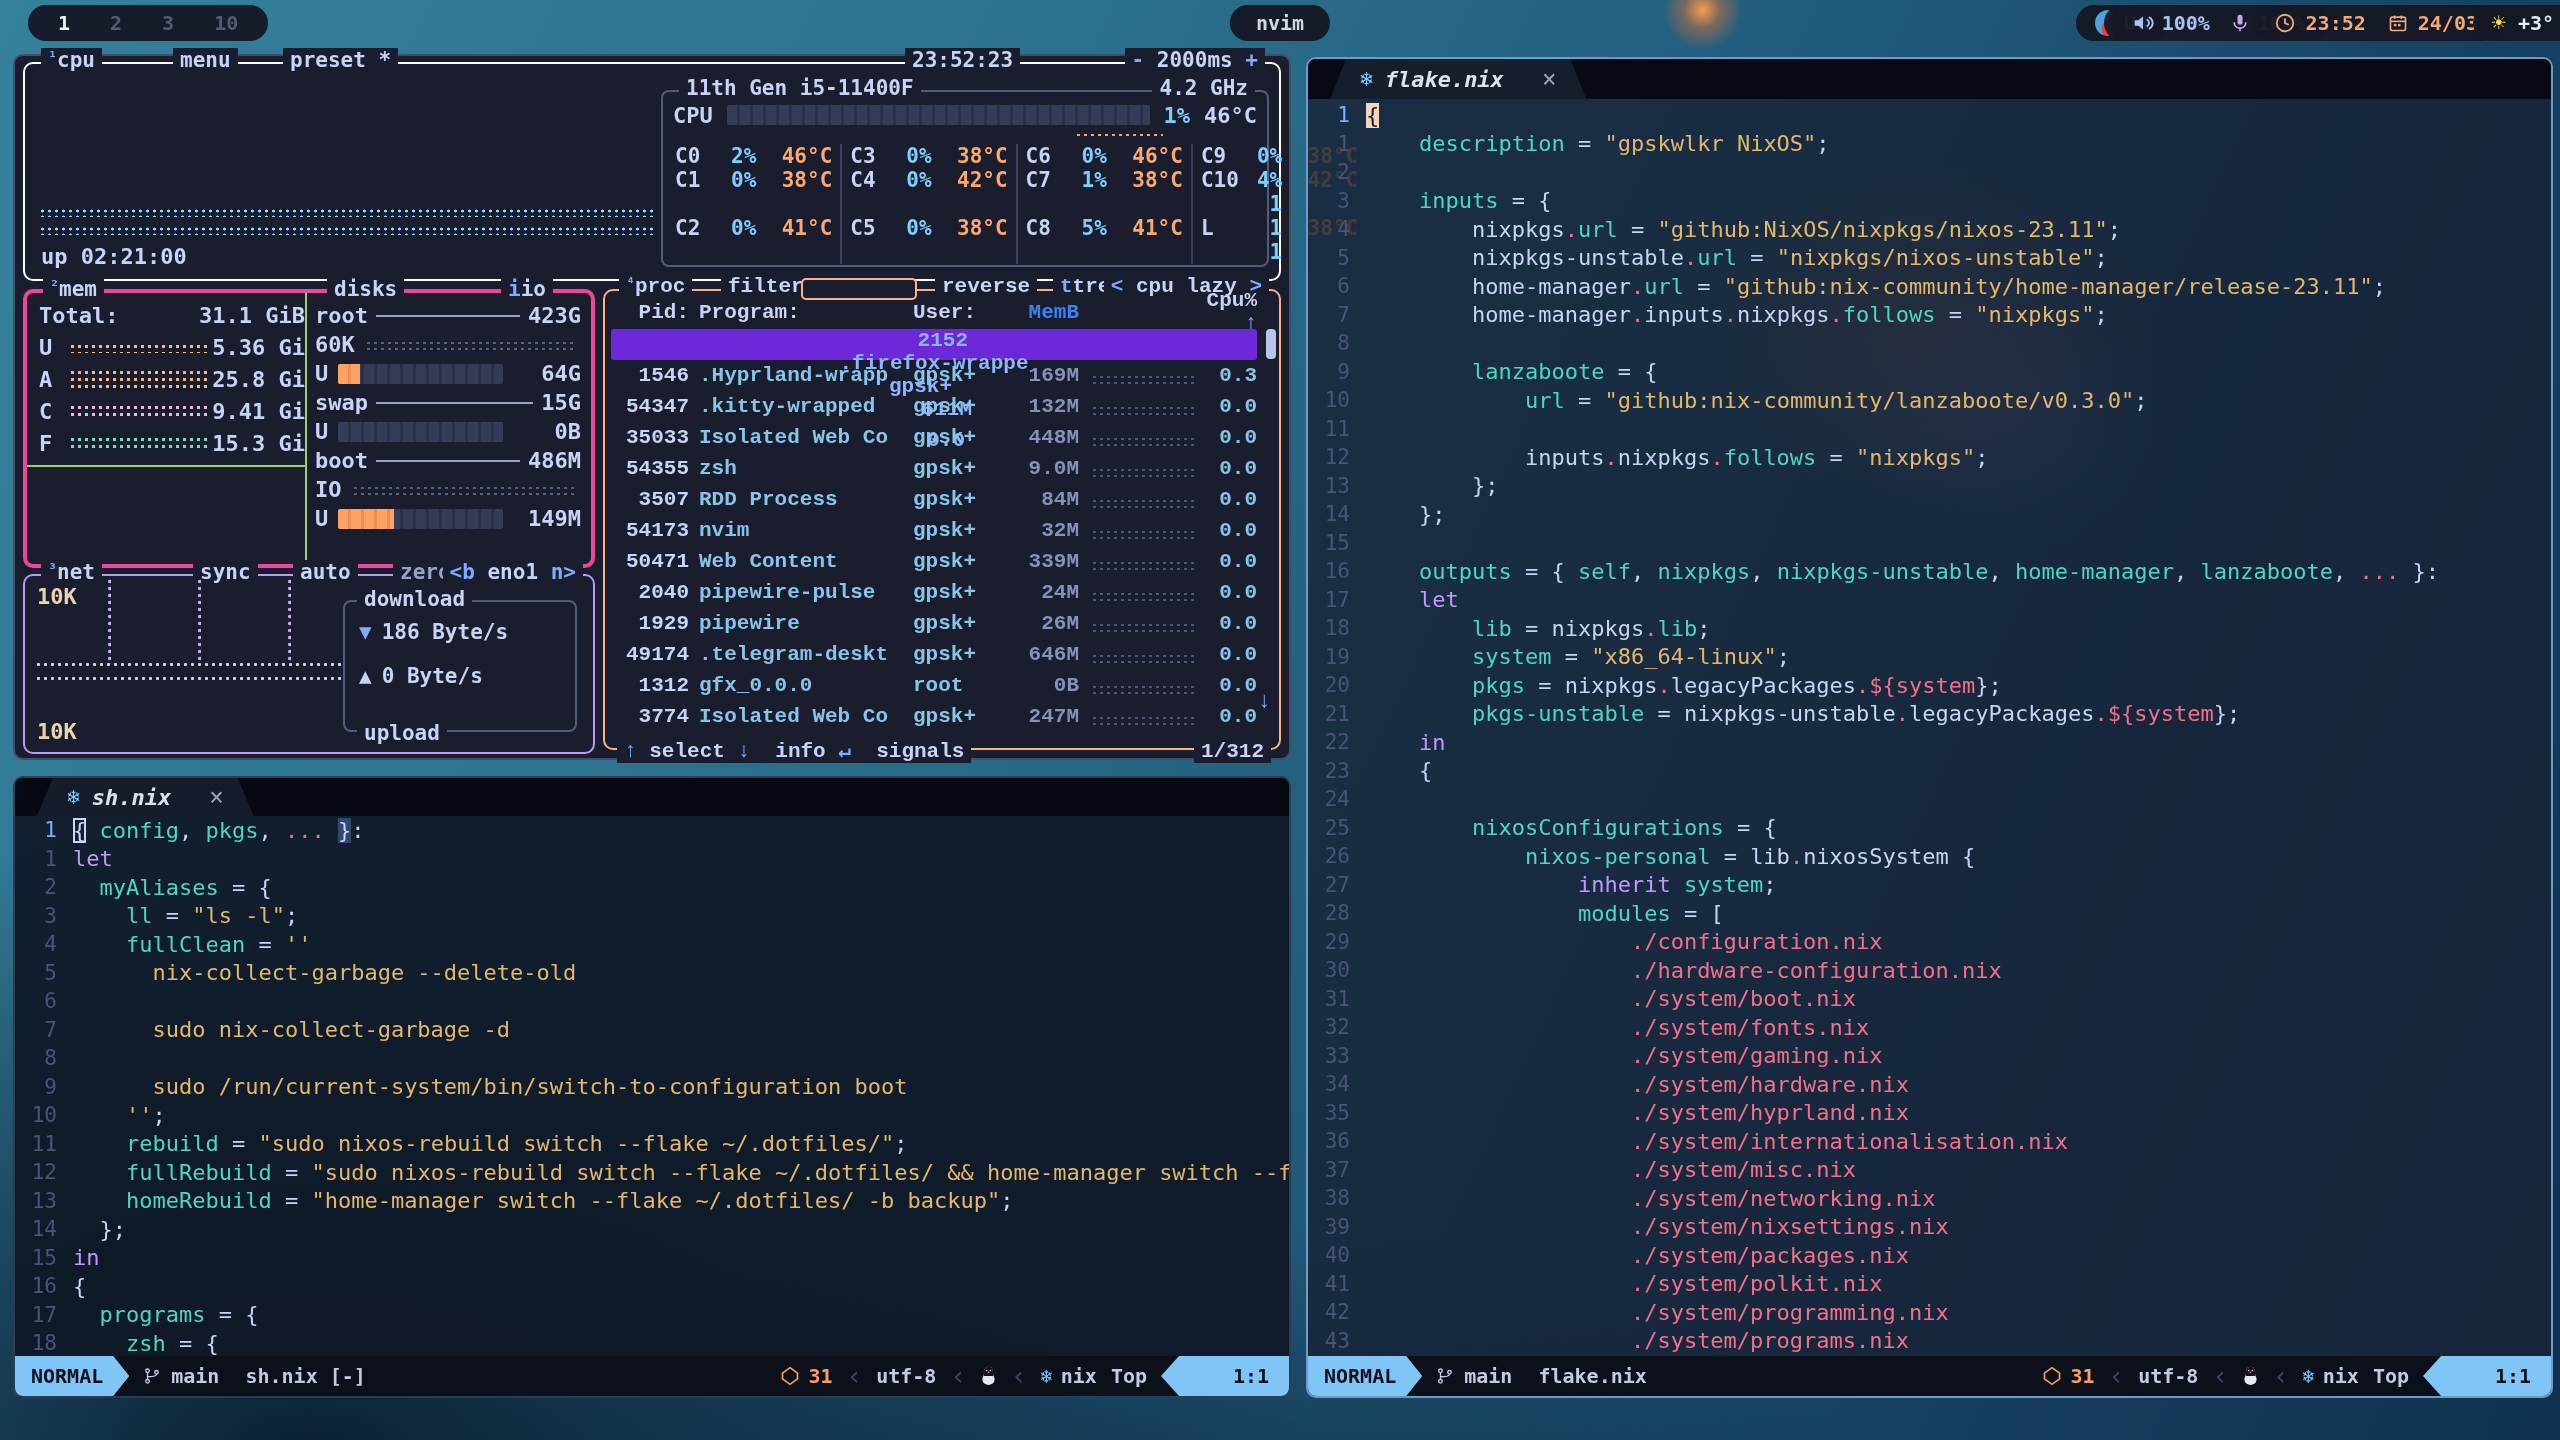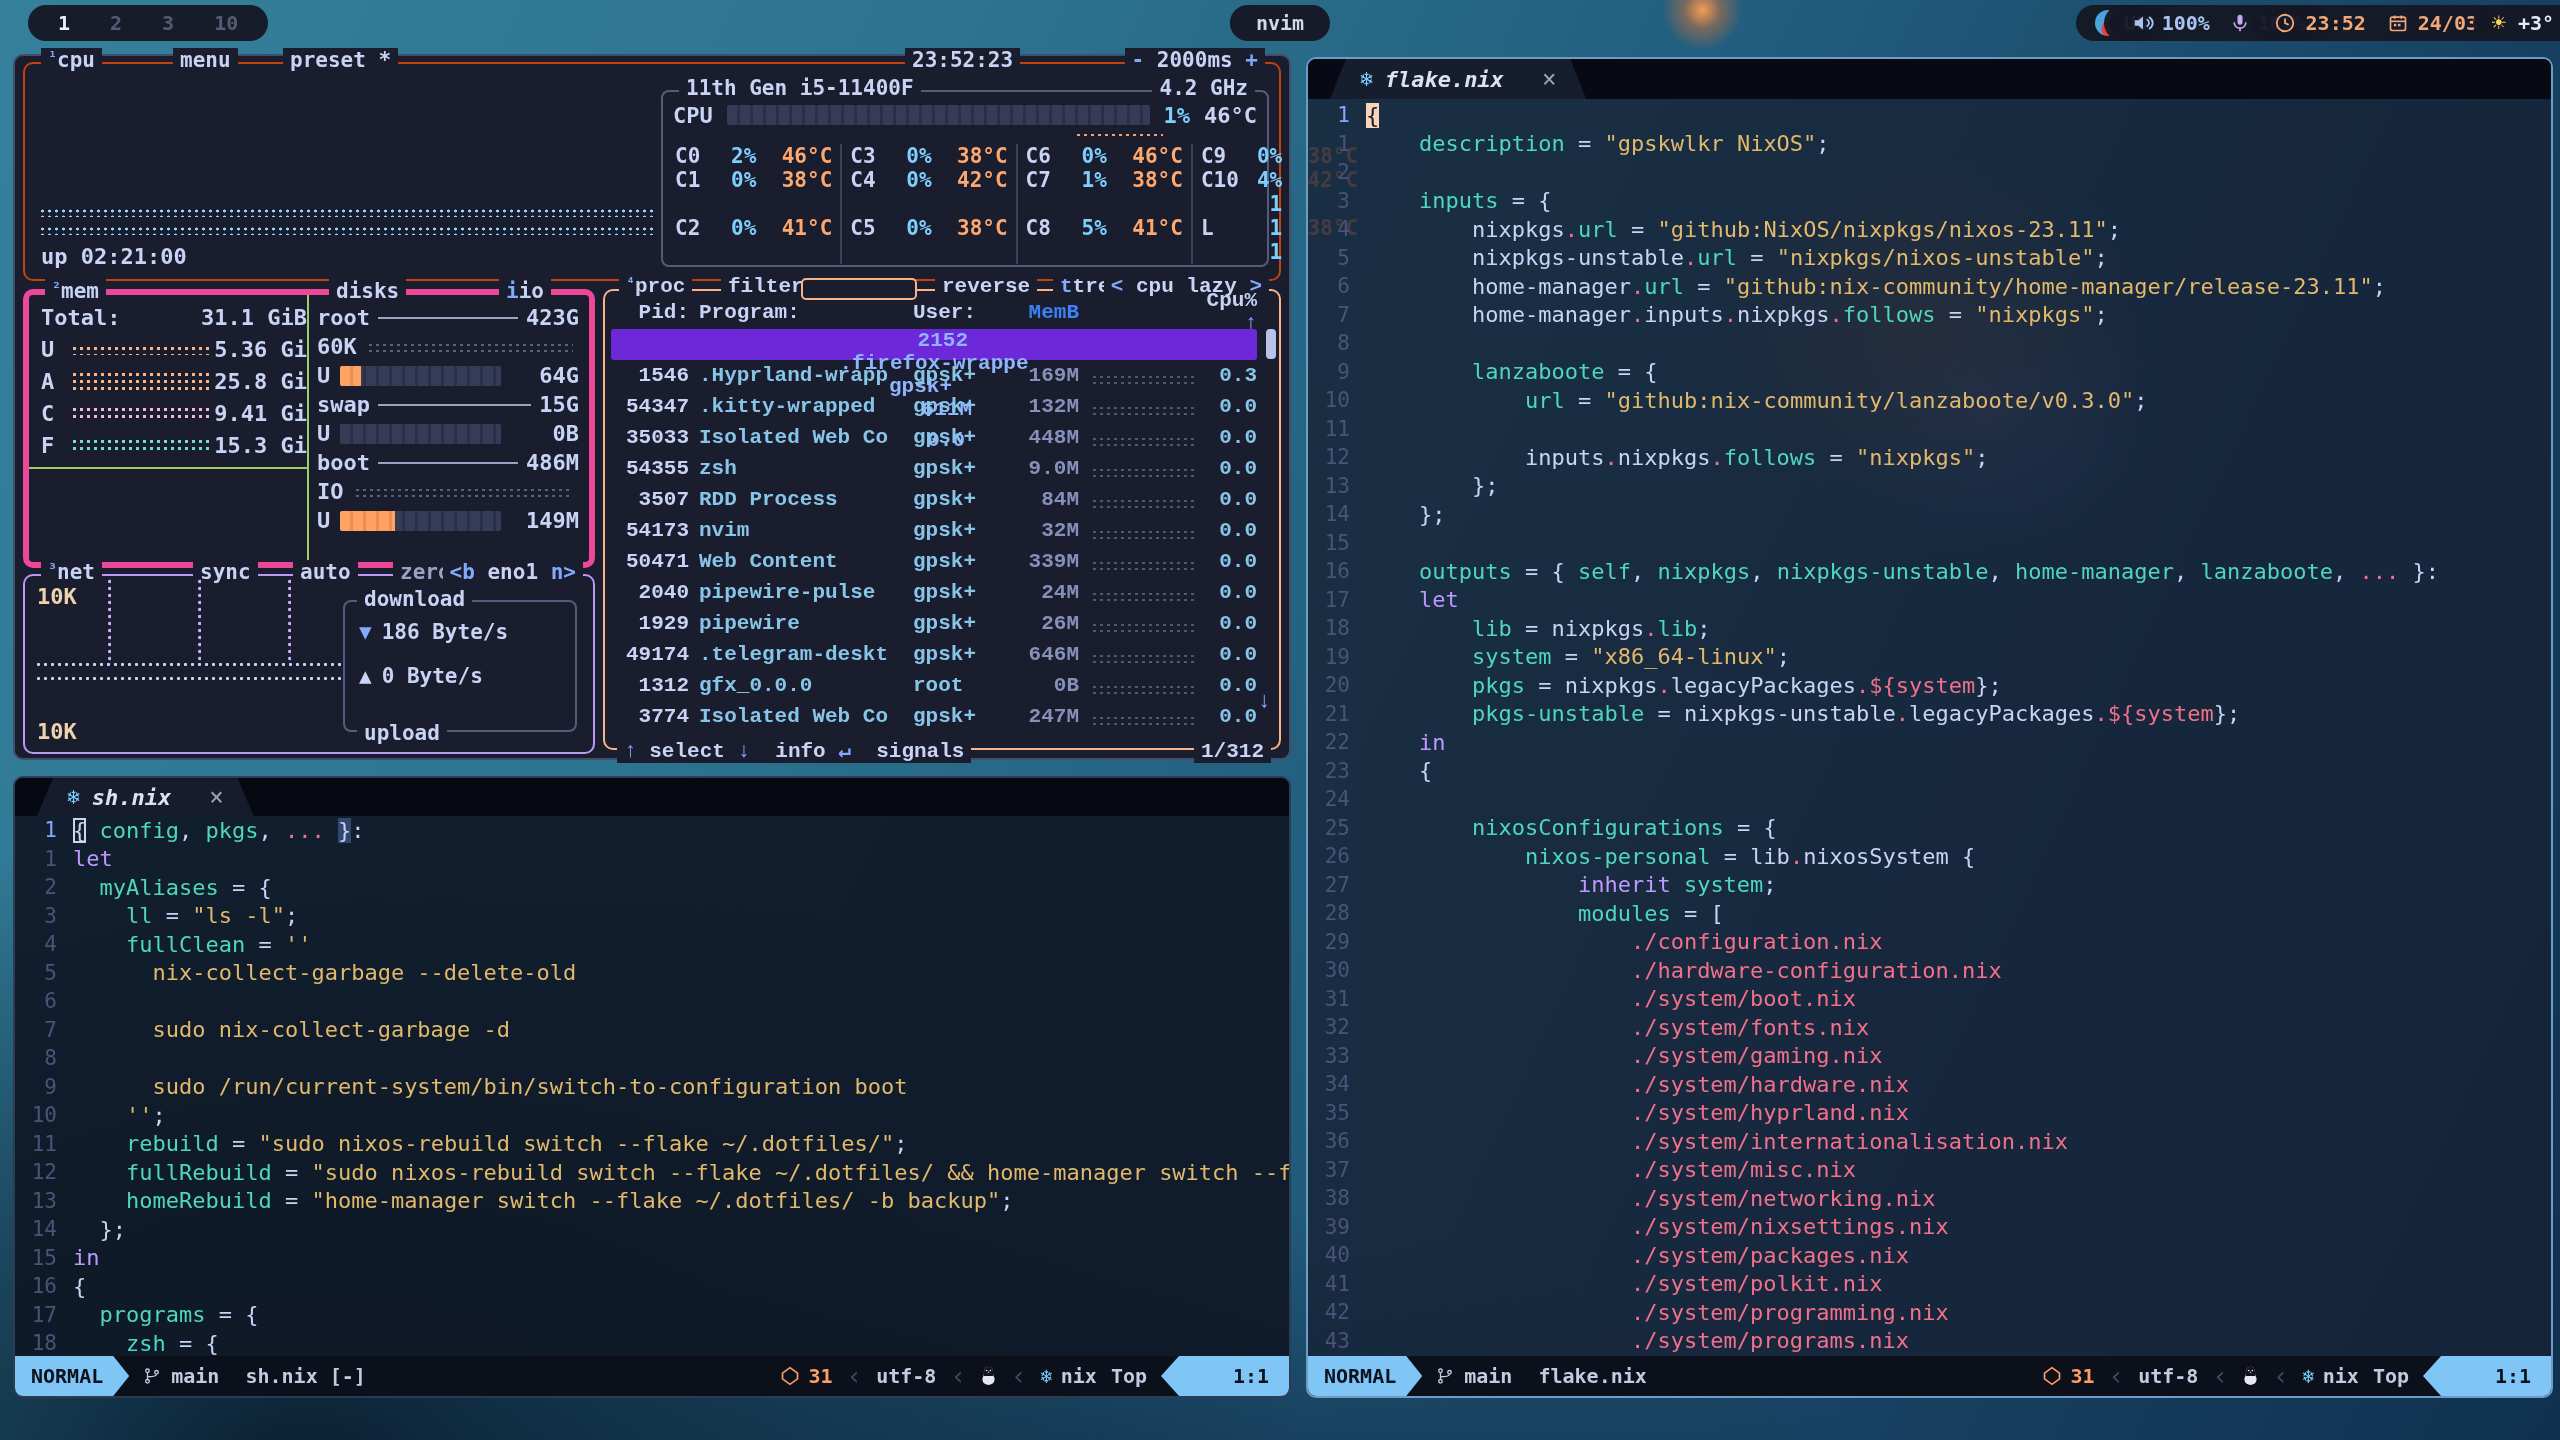--- a/index.html
+++ b/index.html
@@ -36,35 +36,35 @@
   .sun { color:#ffd35c; font-size:24px; font-weight:400; }
   .temp { color:#e8ecf5; }
   #info-pill { right:232px; }
   #us-pill { position:absolute; right:392px; top:5px; padding:0 20px; }
   
   #btop { position:absolute; left:13px; top:54px; width:1278px; height:706px; background:#1a1d2d; border:2px solid rgba(110,140,180,.45); border-radius:10px; color:#c8d3f5; font-size:22px; font-weight:700; }
   .bbox { position:absolute; border-radius:10px; }
   .btitle { position:absolute; top:-16px; background:#1a1d2d; padding:0 7px; font-size:21px; white-space:nowrap; }
   .bfoot { position:absolute; bottom:-15px; background:#1a1d2d; padding:0 7px; font-size:21px; white-space:nowrap; }
   .num { color:#82aaff; font-size:15px; vertical-align:top; }
-  #cpubox { left:8px; top:6px; right:8px; height:219px; border:2px solid #c2410c;padding-left:12px; }
+  #cpubox { left:8px; top:6px; right:8px; height:219px; border:2px solid #ffffff;padding-left:12px; }
   .cpuline { position:absolute; left:14px; width:614px; height:9px; color:#8fd7ff; background-image:radial-gradient(currentColor 1.7px, transparent 1.8px); background-size:7px 6px; }
   #uptime { position:absolute; left:16px; bottom:10px; }
   #cpuinner { position:absolute; left:636px; top:26px; right:10px; bottom:12px; border:2px solid #545c7e; border-radius:8px; }
   #cpurow { position:absolute; left:10px; top:8px; right:10px; height:30px; display:flex; align-items:center; gap:14px; }
   #cpubar { flex:1; height:20px; background:repeating-linear-gradient(90deg,#363c58 0 10px,#2b3049 10px 13px); border-radius:2px; }
   .cyan { color:#7dcfff; }
   #cputempdots { position:absolute; right:104px; top:40px; width:88px; height:8px; color:#ff9e64; background-image:radial-gradient(currentColor 1.5px, transparent 1.6px); background-size:7px 6px; }
   #core-grid { position:absolute; left:4px; top:52px; right:4px; bottom:4px; display:grid; grid-template-columns:repeat(4,1fr); grid-template-rows:repeat(3,1fr); }
   .core-cell { display:flex; align-items:center; padding:0 8px; font-size:21px; }
   .core-cell.bl { border-left:2px solid #3b4261; }
   .core-n { width:56px; }
   .core-p { flex:1; text-align:right; color:#7dcfff; }
   .core-t { width:76px; text-align:right; color:#ffa86e; }
-  #membox { left:8px; top:233px; width:572px; height:279px; border:6px solid #ec4899; }
+  #membox { left:8px; top:233px; width:572px; height:279px; border:4px solid #ec4899; }
   #mem-left { position:absolute; left:12px; top:10px; width:266px; }
   .mem-row { display:flex; align-items:center; margin-bottom:7px; }
   .mem-l { width:30px; }
   .mem-dots { flex:1; margin-right:4px; background-image:radial-gradient(currentColor 1.7px, transparent 1.8px); background-size:7px 7px; }
   .mem-v { text-align:right; white-space:nowrap; }
   .mo { color:#ffb380; } .mp { color:#f7b3e3; } .mt { color:#6fe0c8; }
   #memdivider { position:absolute; left:0; top:172px; width:278px; border-top:2px solid #9ece6a; }
   #diskpane { position:absolute; left:278px; top:0; right:0; bottom:0; border-left:2px solid #9ece6a; padding:8px 10px 0 8px; }
   .disk-head { display:flex; align-items:center; gap:8px; height:29px; }
   .disk-line { flex:1; border-top:2px solid #9aa3c5; }

